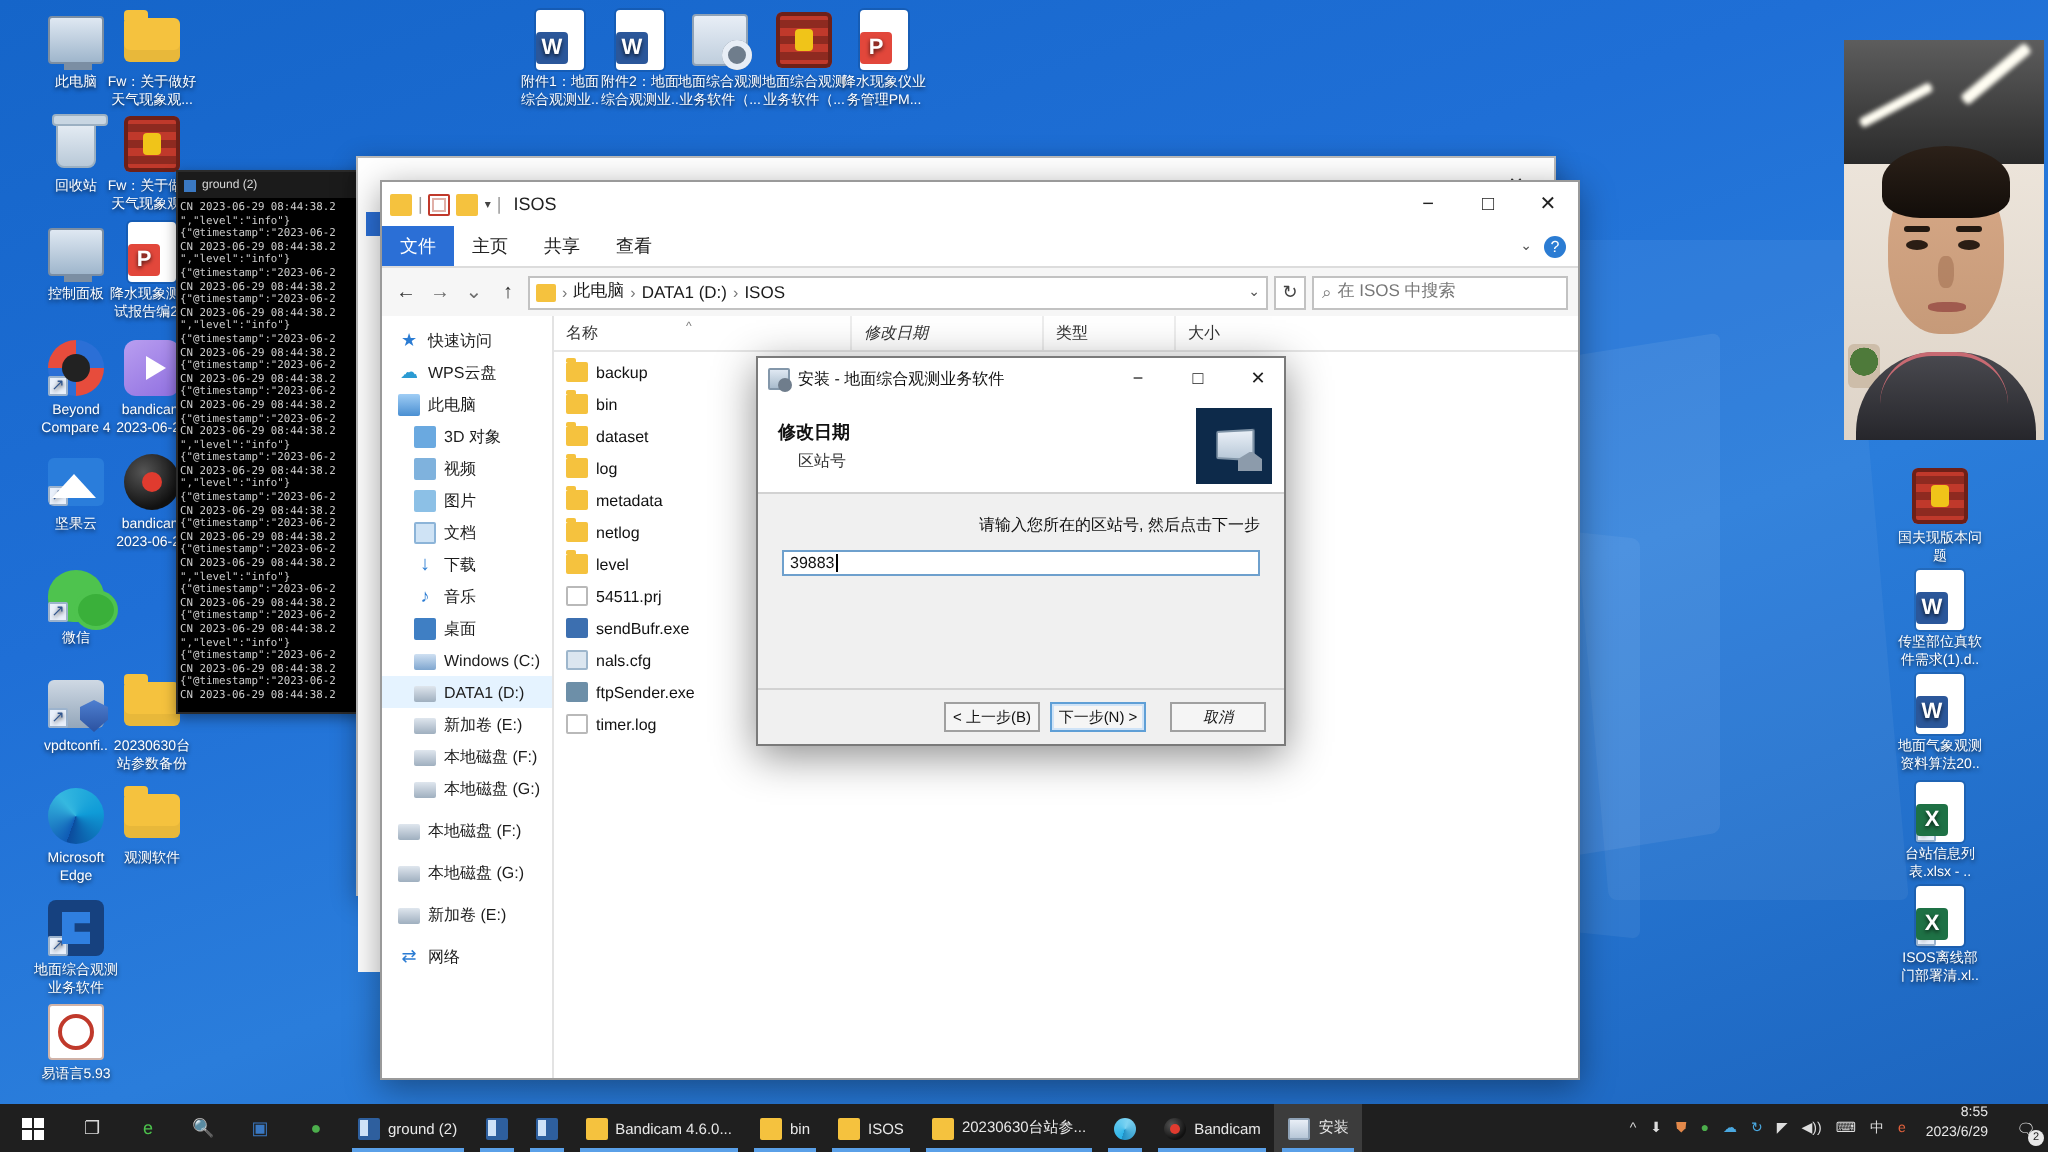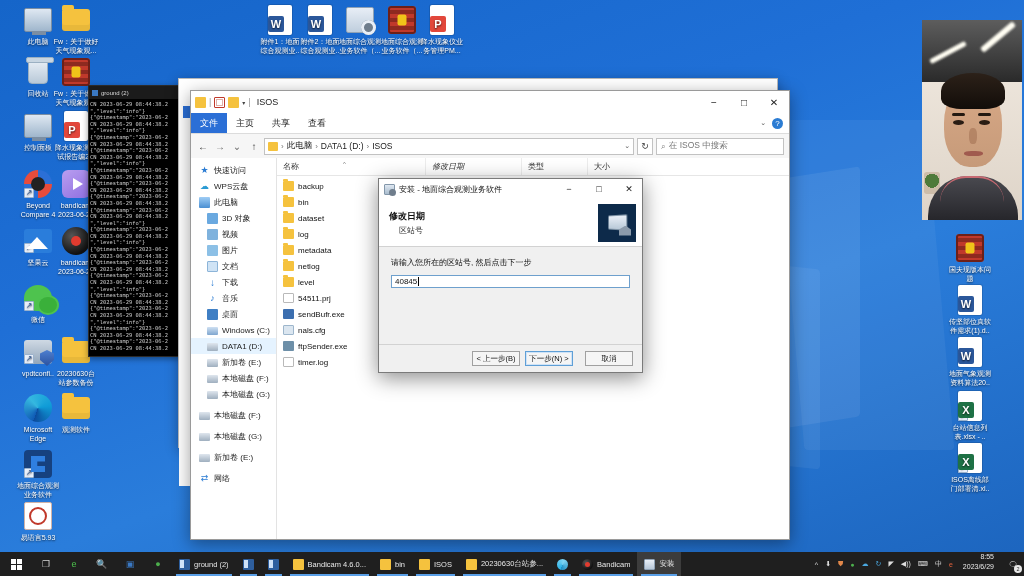--- a/index.html
+++ b/index.html
@@ -359,21 +359,21 @@
   .dlg-head .banner .mon {
     width: 20px; height: 15px; background: linear-gradient(#e8eef6,#b9c9d8);
     border: 1px solid #7f93a6; border-radius: 1px; transform: perspective(40px) rotateY(-18deg);
   }
   .dlg-head .banner:after {
     content:""; position:absolute; right:5px; bottom:6px; width:12px; height:10px;
     background:#8c9bab; clip-path: polygon(0 40%,55% 0,100% 40%,100% 100%,0 100%);
   }
 
   .dlg-body { flex: 1; background: #f0f0f0; padding: 10px 12px 0 12px; }
-  .dlg-body .prompt { font-size: 8px; margin-bottom: 7px; }
+  .dlg-body .prompt { font-size: 8px; margin-bottom: 7px; text-align: right; }
   .dlg-body .lbl { font-size: 8px; margin-bottom: 3px; }
   .dlg-input {
     height: 13px; background: #fff; border: 1px solid #6ea0cd;
     display: flex; align-items: center; padding: 0 3px; font-size: 8px; color: #111;
     position: relative;
   }
   .dlg-input .caret {
     width: 1px; height: 9px; background: #000; margin-left: 1px;
     animation: blink 1.1s step-end infinite;
   }
@@ -383,21 +383,21 @@
     height: 28px; border-top: 1px solid #d2d2d2; background: #f0f0f0;
     display: flex; align-items: center; justify-content: flex-end; gap: 5px;
     padding-right: 9px; flex: 0 0 auto;
   }
   .dbtn {
     min-width: 48px; height: 15px; border: 1px solid #a0a0a0; background: #f5f5f5;
     display: flex; align-items: center; justify-content: center;
     font-size: 7.5px; color: #111;
   }
   .dbtn.primary { border: 1px solid #5f9fd6; box-shadow: inset 0 0 0 1px #cfe3f7; }
-  .dbtn.gap { margin-left: 7px; }
+  .dbtn.gap { margin-left: 7px; font-style: italic; }
 
   
   #webcam {
     position: absolute; left: 922px; top: 20px; width: 100px; height: 200px;
     overflow: hidden; border: 0;
     background: linear-gradient(#6e6e6e 0%, #3a3a3a 18%, #2b2b2b 30%, #efe7de 62%, #e6ddd2 100%);
   }
   #webcam .ceiling { position:absolute; left:0; top:0; right:0; height:62px;
     background: linear-gradient(#5d5d5d,#2a2a2a); }
   #webcam .lightbar { position:absolute; background:#fffdf2; border-radius:2px; filter: blur(1px); }
@@ -1013,21 +1013,21 @@
     </div>
     <span class="spacer"></span>
     <div class="banner">
       <div class="mon"></div>
     </div>
   </div>
 
   <div class="dlg-body">
     <div class="prompt">请输入您所在的区站号, 然后点击下一步</div>
     <div class="dlg-input">
-      <span>40845</span>
+      <span>39883</span>
       <span class="caret"></span>
     </div>
   </div>
 
   <div class="dlg-foot">
     <div class="dbtn">&lt; 上一步(B)</div>
     <div class="dbtn primary">下一步(N) &gt;</div>
     <div class="dbtn gap">取消</div>
   </div>
 </div>

